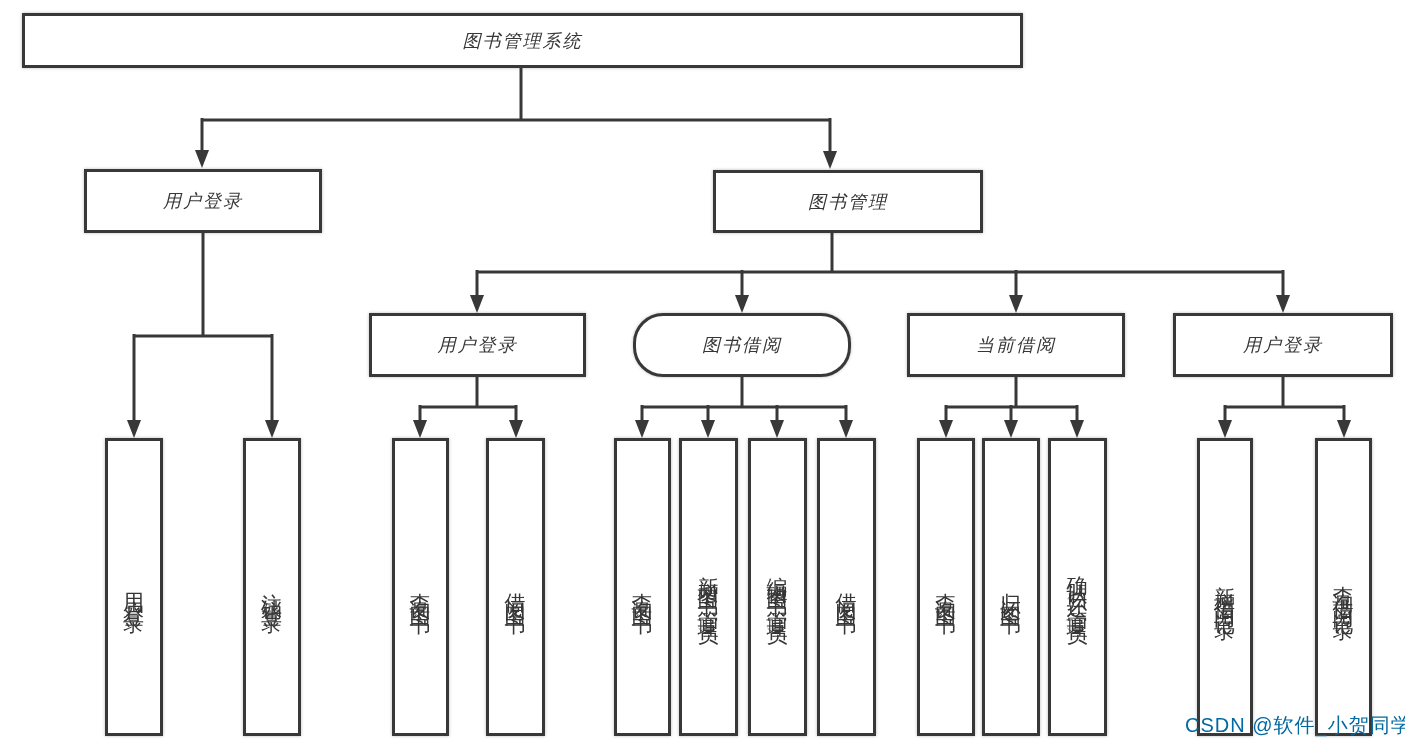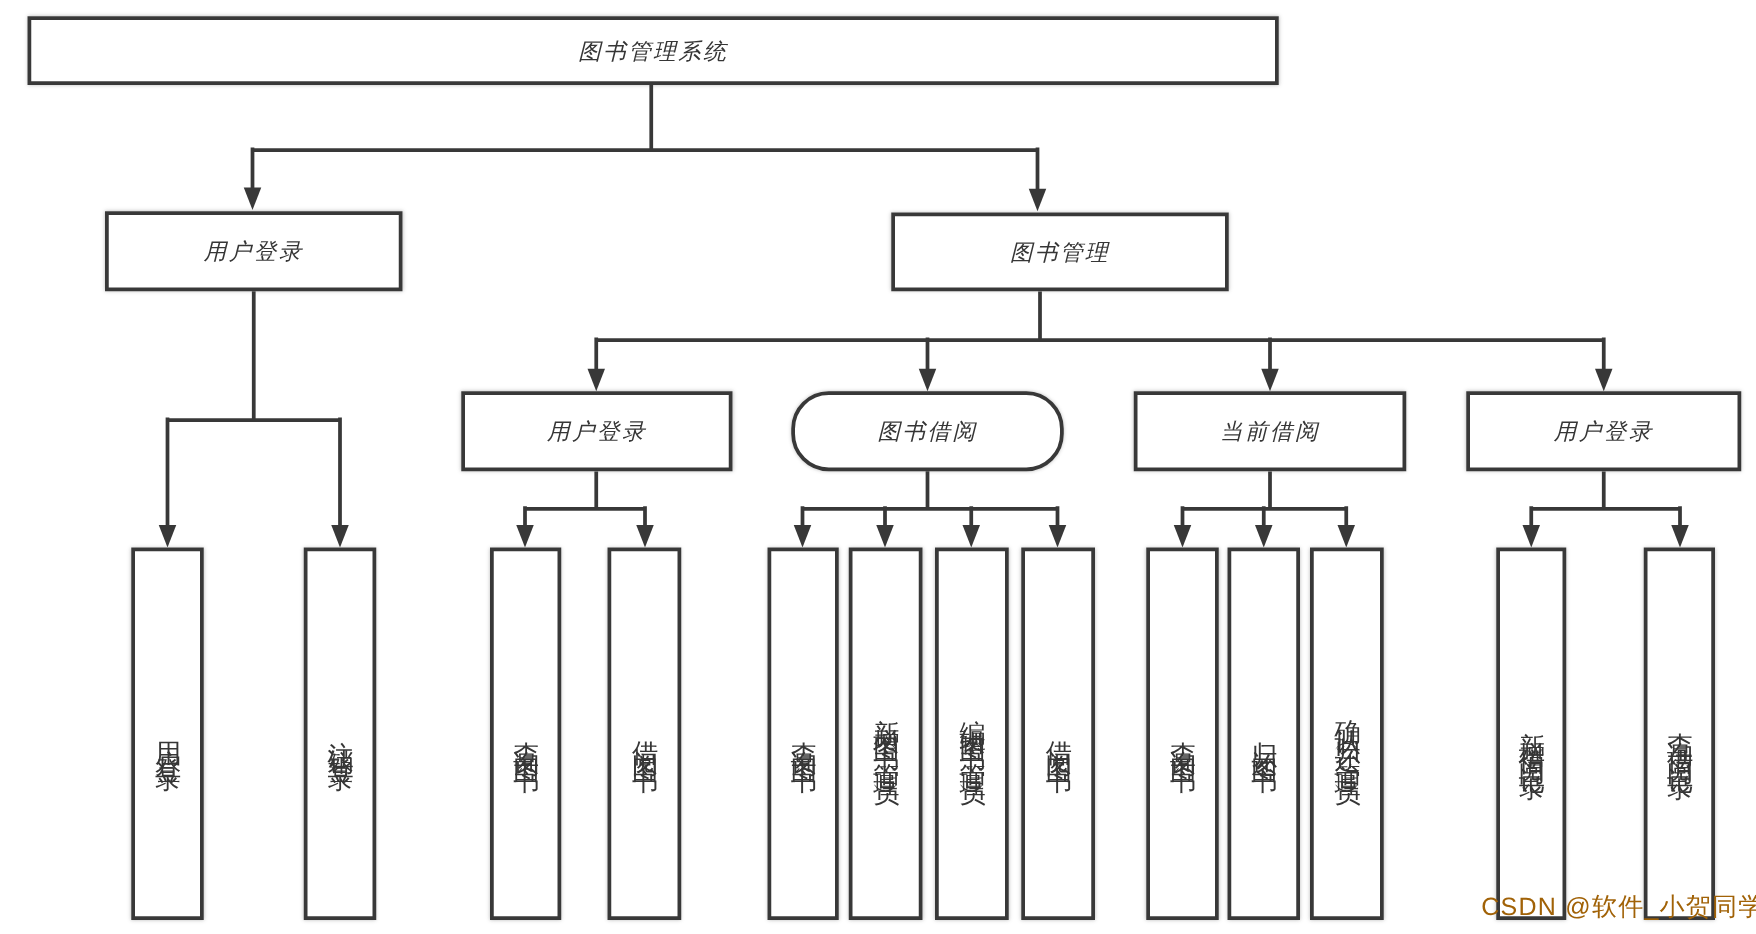--- a/index.html
+++ b/index.html
@@ -17,21 +17,21 @@
   }
   .h { font-size:18px; letter-spacing:2px;font-style:italic; }
   .v {
     writing-mode:vertical-rl; text-orientation:mixed;
     font-size:21px; letter-spacing:7px; line-height:1;
     padding-top:6px;
   }
   svg.connectors { position:absolute; left:0; top:0; z-index:1; }
   .watermark {
     position:absolute; left:1185px; top:712px; width:210px;
-    font-size:20px; color:#a16207; letter-spacing:1px;
+    font-size:20px; color:#0369a1; letter-spacing:1px;
     z-index:5; white-space:nowrap;
   }
 </style>
 </head>
 <body>
 
 <div class="stage">
 
   <svg class="connectors" width="1405" height="747" viewBox="0 0 1405 747" aria-hidden="true">
     <g stroke="#383838" stroke-width="3" fill="none">

